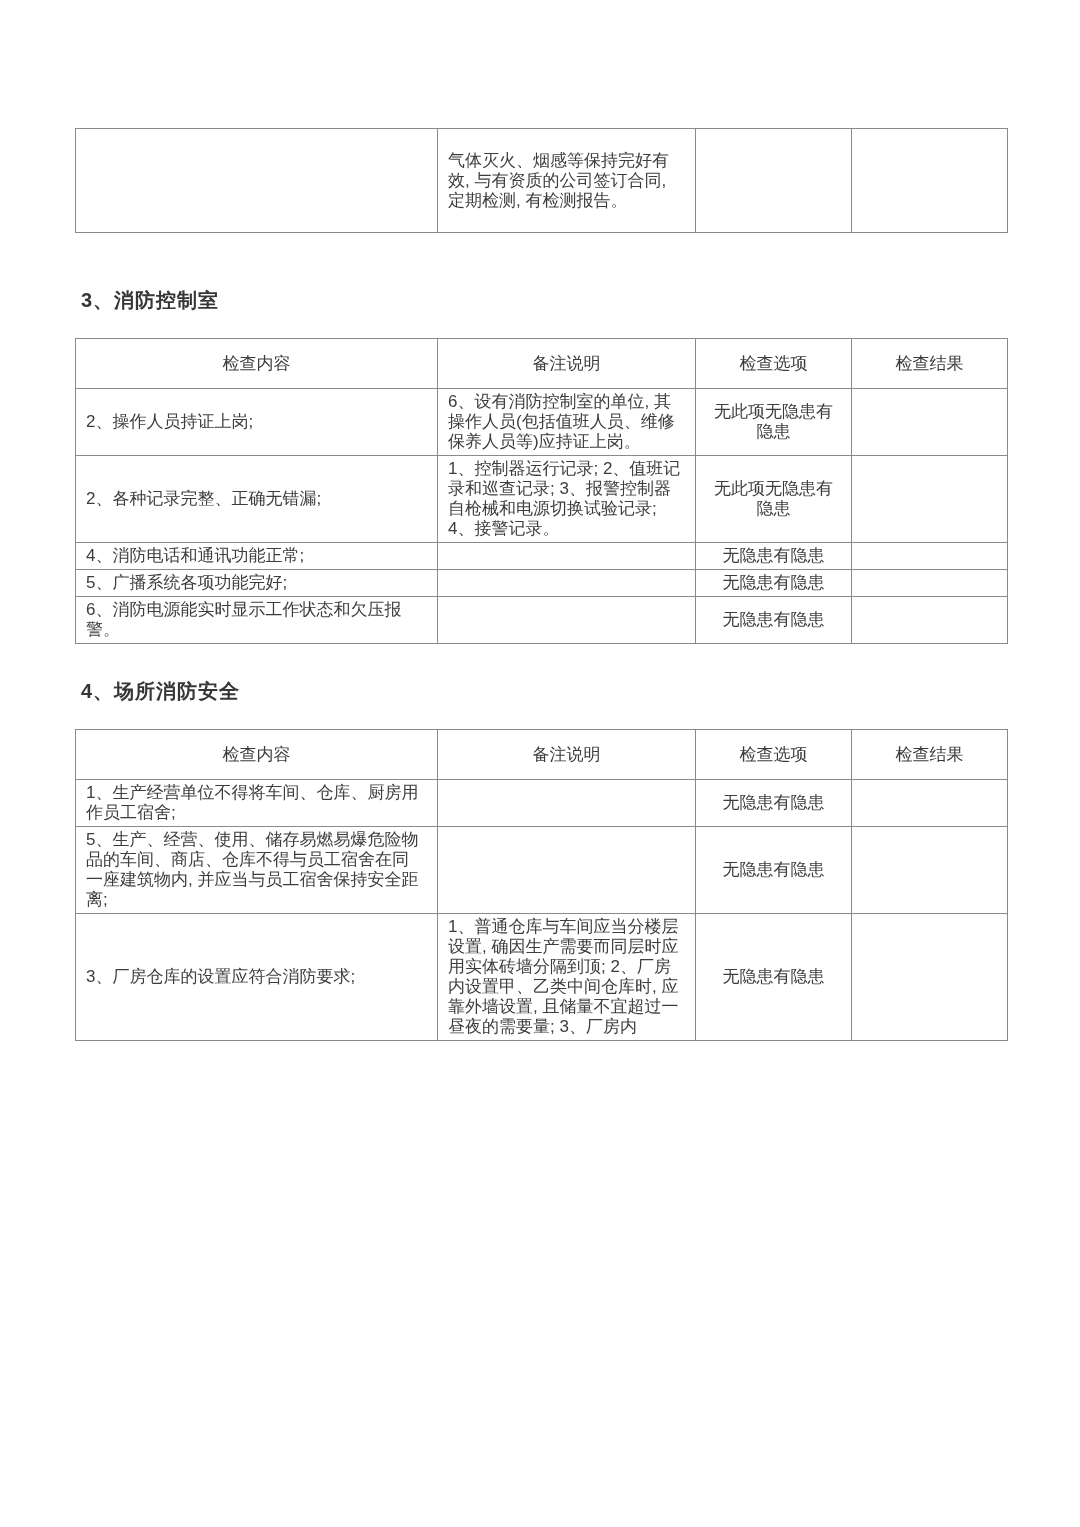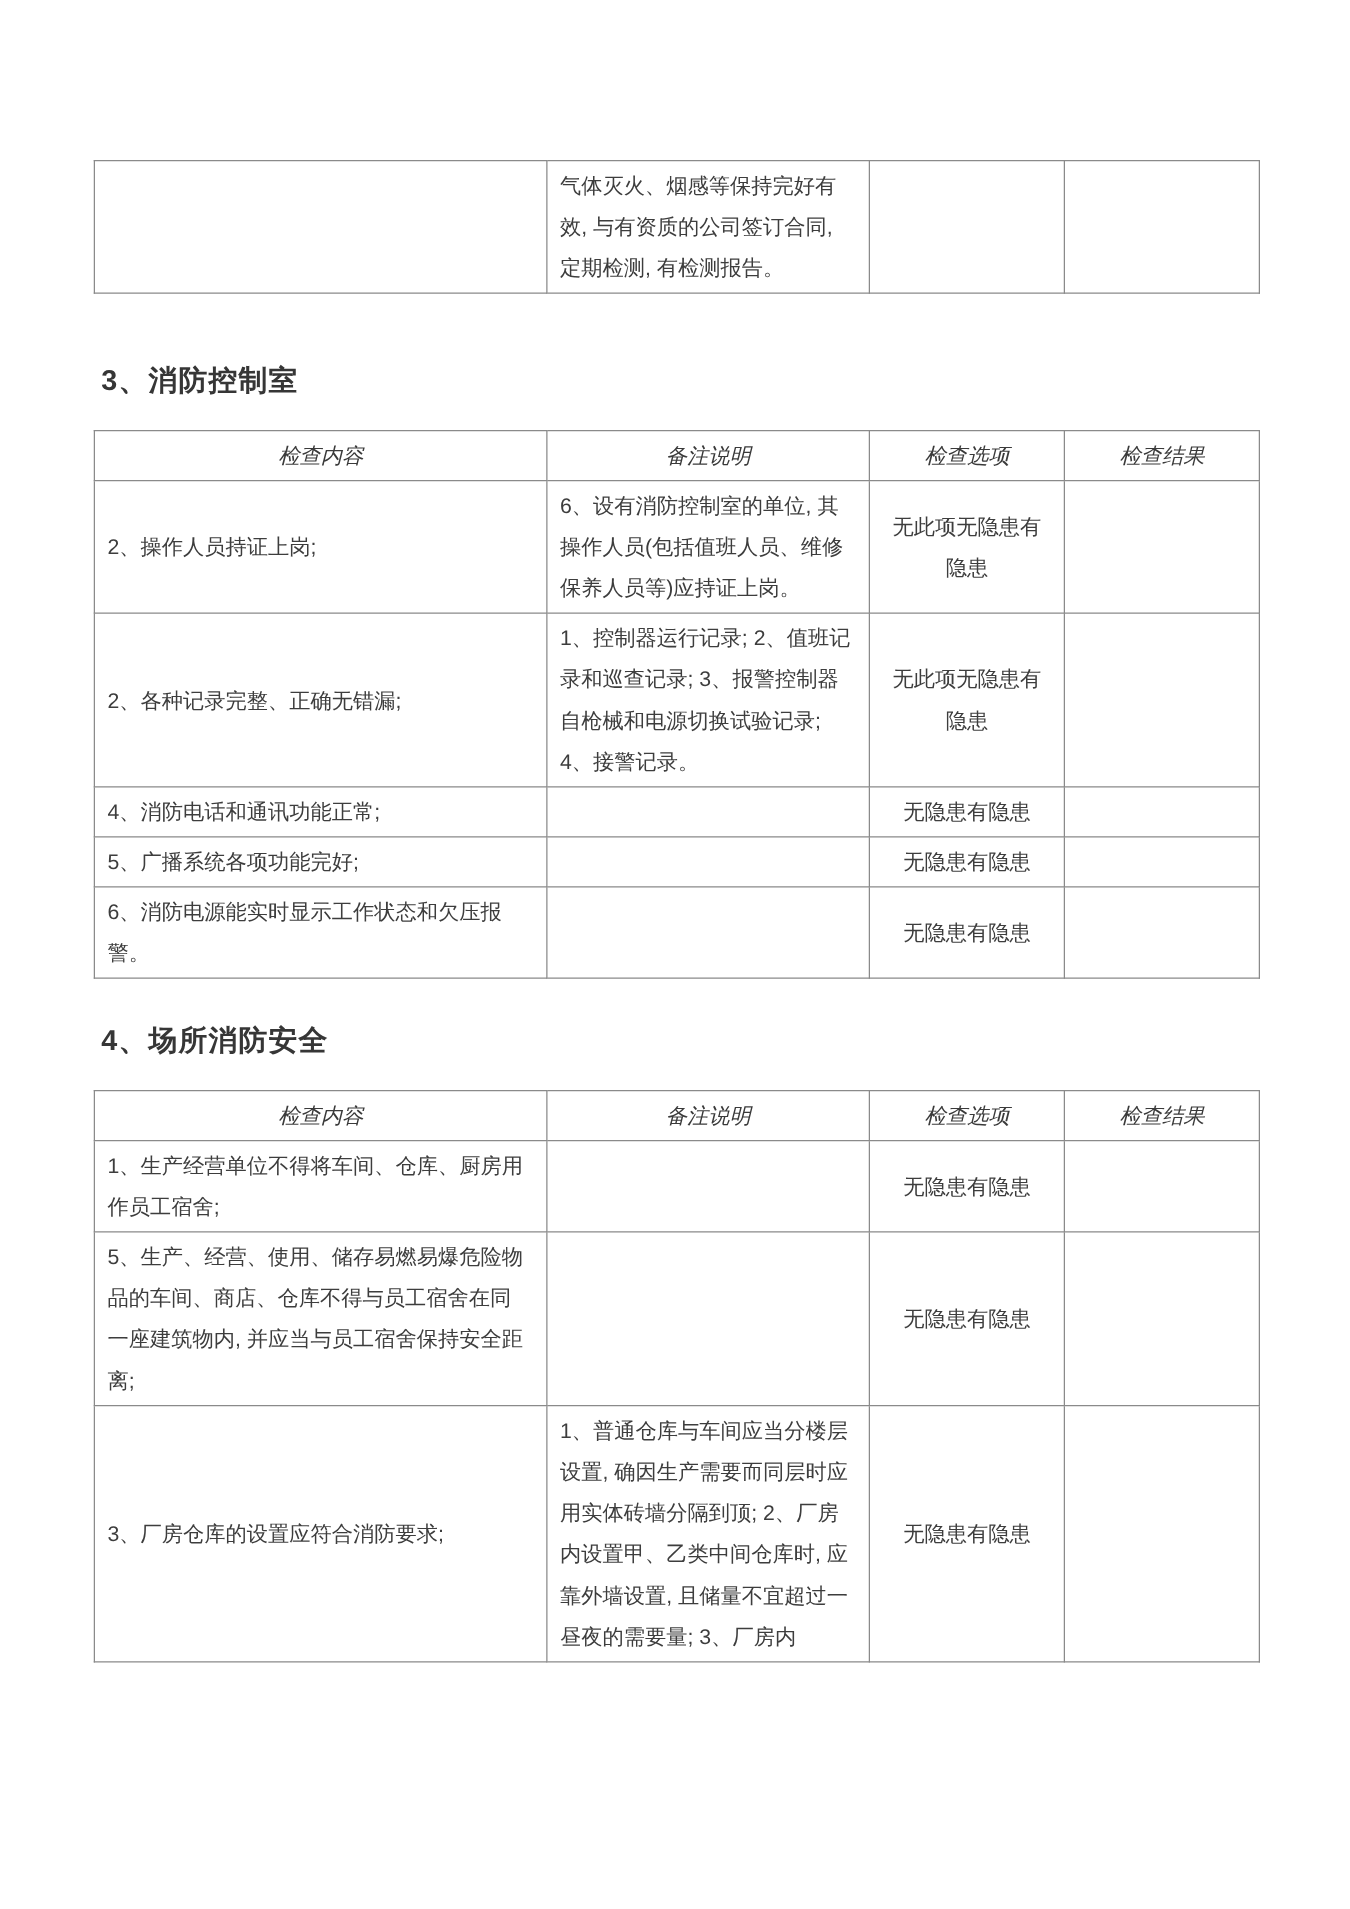--- a/index.html
+++ b/index.html
@@ -20,41 +20,40 @@
     table-layout: fixed;
     width: 932px;
   }
   table.check col.c1 { width: 362px; }
   table.check col.c2 { width: 258px; }
   table.check col.c3 { width: 156px; }
   table.check col.c4 { width: 156px; }
   table.check th, table.check td {
     border: 1px solid #8a8a8a;
     font-size: 17px;
-    line-height: 33px;
+    line-height: 20px;
     font-weight: normal;
     vertical-align: middle;
     overflow: hidden;
     word-break: break-all;
   }
   table.check th {
     text-align: center;
-    height: 31px;
+    height: 50px;
     padding: 3px 6px;
     color: #3a3a3a;
-    font-style: italic;
   }
   td.cell-content { text-align: left; padding: 3px 13px 3px 10px; }
   td.cell-note    { text-align: left; padding: 3px 10px; }
   td.cell-options { text-align: center; padding: 3px 14px; }
   td.cell-result  { padding: 3px 6px; }
   .frag-table { margin-top: 128px; }
   .frag-table td { height: 104px; }
   h2.section-heading {
-    font-size: 23px;
+    font-size: 20px;
     font-weight: bold;
     color: #363636;
     margin: 0 0 24px 6px;
     letter-spacing: 1px;
   }
   h2.heading-3 { margin-top: 54px; }
   h2.heading-4 { margin-top: 34px; }
 </style>
 </head>
 <body>

